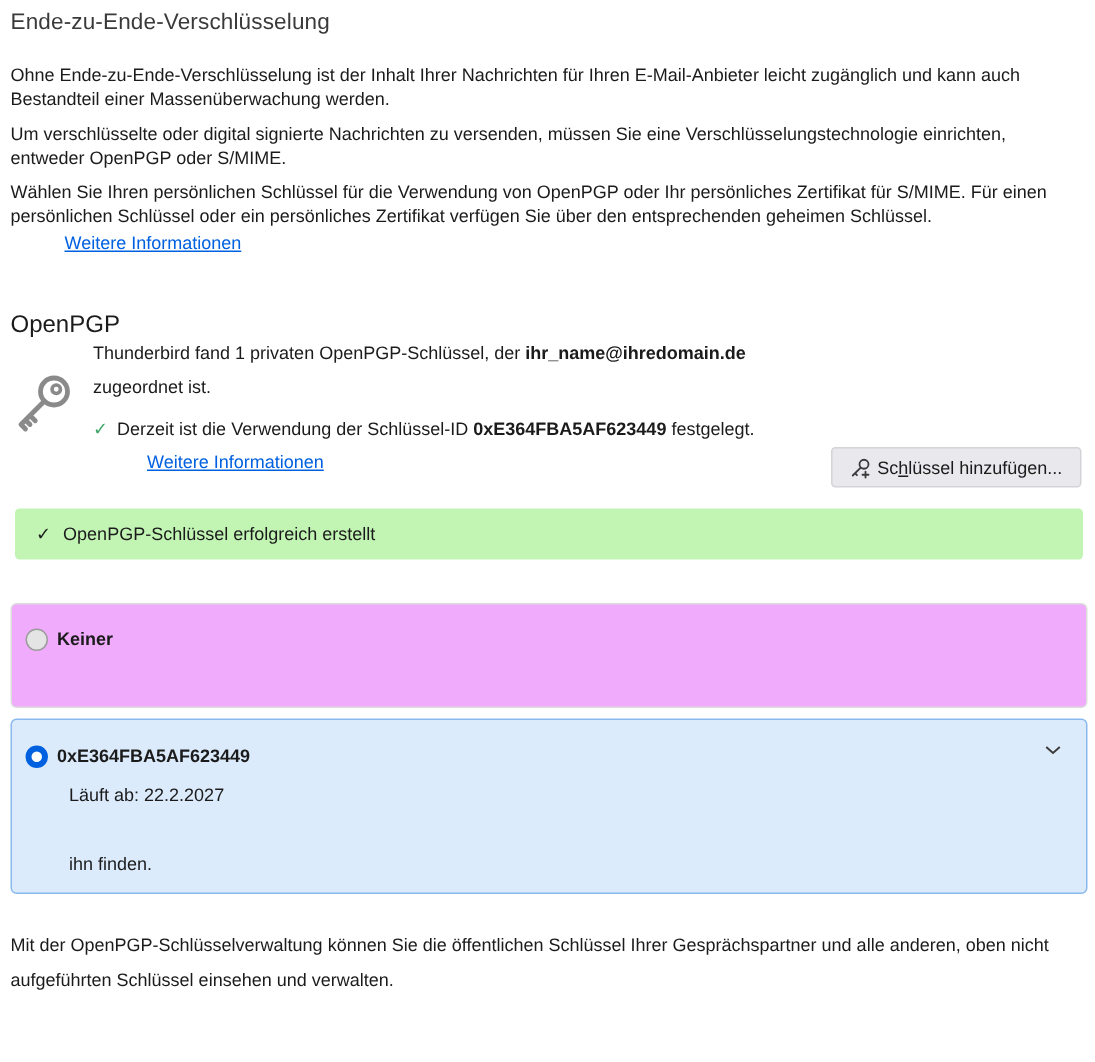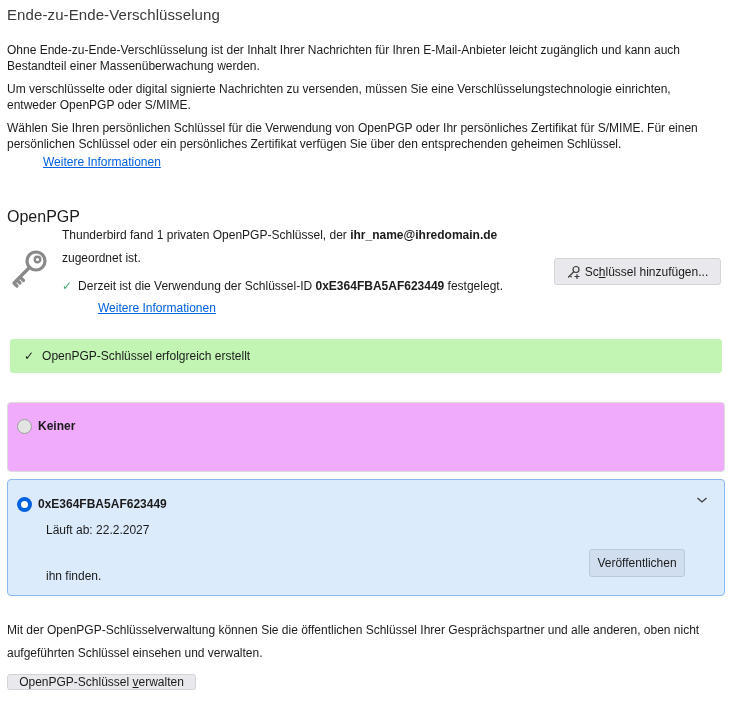--- a/index.html
+++ b/index.html
@@ -6,21 +6,21 @@
   html, body { width: 730px; height: 708px; background: #ffffff; overflow: hidden; }
   body { font-family: "Liberation Sans", "DejaVu Sans", sans-serif; font-size: 12px; color: #1b1b1b; position: relative; }
   .abs { position: absolute; }
   .title { left: 7px; top: 6px; font-size: 15px; color: #3a3a3a; font-weight: normal; letter-spacing: 0.1px; }
   .para { left: 7px; width: 716px; line-height: 16px; font-size: 12px; }
   .link { color: #0061e0; text-decoration: underline; cursor: pointer; font-size: 12px; margin-left: 36px; }
   .section-title { left: 7px; top: 191px; font-size: 16px; color: #1b1b1b; margin-top: 17px; }
   .key-icon { left: 10px; top: 248px; width: 40px; height: 42px; }
   .info-line { left: 62px; font-size: 12px; }
   .check { color: #3fa66a; font-size: 12px; margin-right: 6px; }
-  .btn { background: #e9e9ed; border: 1px solid #d3d3d8; border-radius: 3px; font-size: 12px; color: #1b1b1b; display: flex; align-items: center; justify-content: center; cursor: pointer; font-family: "Liberation Sans", "DejaVu Sans", sans-serif; }
+  .btn { background: #e9e9ed; border: 1px solid #d3d3d8; border-radius: 3px; font-size: 12px; color: #1b1b1b; display: flex; align-items: center; justify-content: center; cursor: pointer; font-family: "Liberation Sans", "DejaVu Sans", sans-serif; margin-top: 40px; }
   .add-key-btn { left: 554px; top: 258px; width: 167px; height: 27px; }
   .success-bar { left: 10px; top: 339px; width: 712px; height: 34px; background: #c2f5b4; border-radius: 3px; display: flex; align-items: center; padding-left: 14px; font-size: 12px; }
   .success-bar .ok { color: #1b1b1b; margin-right: 8px; font-size: 12px; }
   .card { left: 7px; width: 718px; border-radius: 4px; }
   .card-none { top: 402px; height: 70px; background: #f0abfc; border: 1px solid #dcdcdc; }
   .card-key { top: 479px; height: 117px; background: #dcebfc; border: 1px solid #8ab9ef; }
   .radio { width: 15px; height: 15px; border-radius: 50%; position: absolute; }
   .radio-off { left: 9px; top: 16px; background: #e4e4e4; border: 1px solid #9c9c9c; }
   .radio-on { left: 9px; top: 17px; background: #fff; border: 4px solid #0061e0; }
   .card-title { position: absolute; left: 30px; top: 16px; font-weight: bold; font-size: 12px; }
@@ -89,21 +89,20 @@
 <div class="abs card card-key">
   <span class="radio radio-on"></span>
   <span class="card-title" style="top:17px;">0xE364FBA5AF623449</span>
   <span class="chevron">
     <svg width="12" height="10" viewBox="0 0 12 10">
         <path d="M1.5 3 L6 7 L10.5 3" fill="none" stroke="#3a3a3a" stroke-width="1.3"></path>
       </svg>
   </span>
   <span class="card-sub" style="top:43px;">Läuft ab: 22.2.2027</span>
   <span class="card-sub" style="top:89px;">ihn finden.</span>
-  <button class="btn publish-btn">Veröffentlichen</button>
 </div>
 
 <div class="abs para" style="top:622px;">Mit der OpenPGP-Schlüsselverwaltung können Sie die öffentlichen Schlüssel Ihrer Gesprächspartner und alle anderen, oben nicht</div>
 <div class="abs para" style="top:645px;">aufgeführten Schlüssel einsehen und verwalten.</div>
 
 <button class="abs btn manage-btn">
   <span style="white-space:pre;">OpenPGP-Schlüssel </span>
     <u class="acc">v</u>
     <span>erwalten</span>
 </button>

